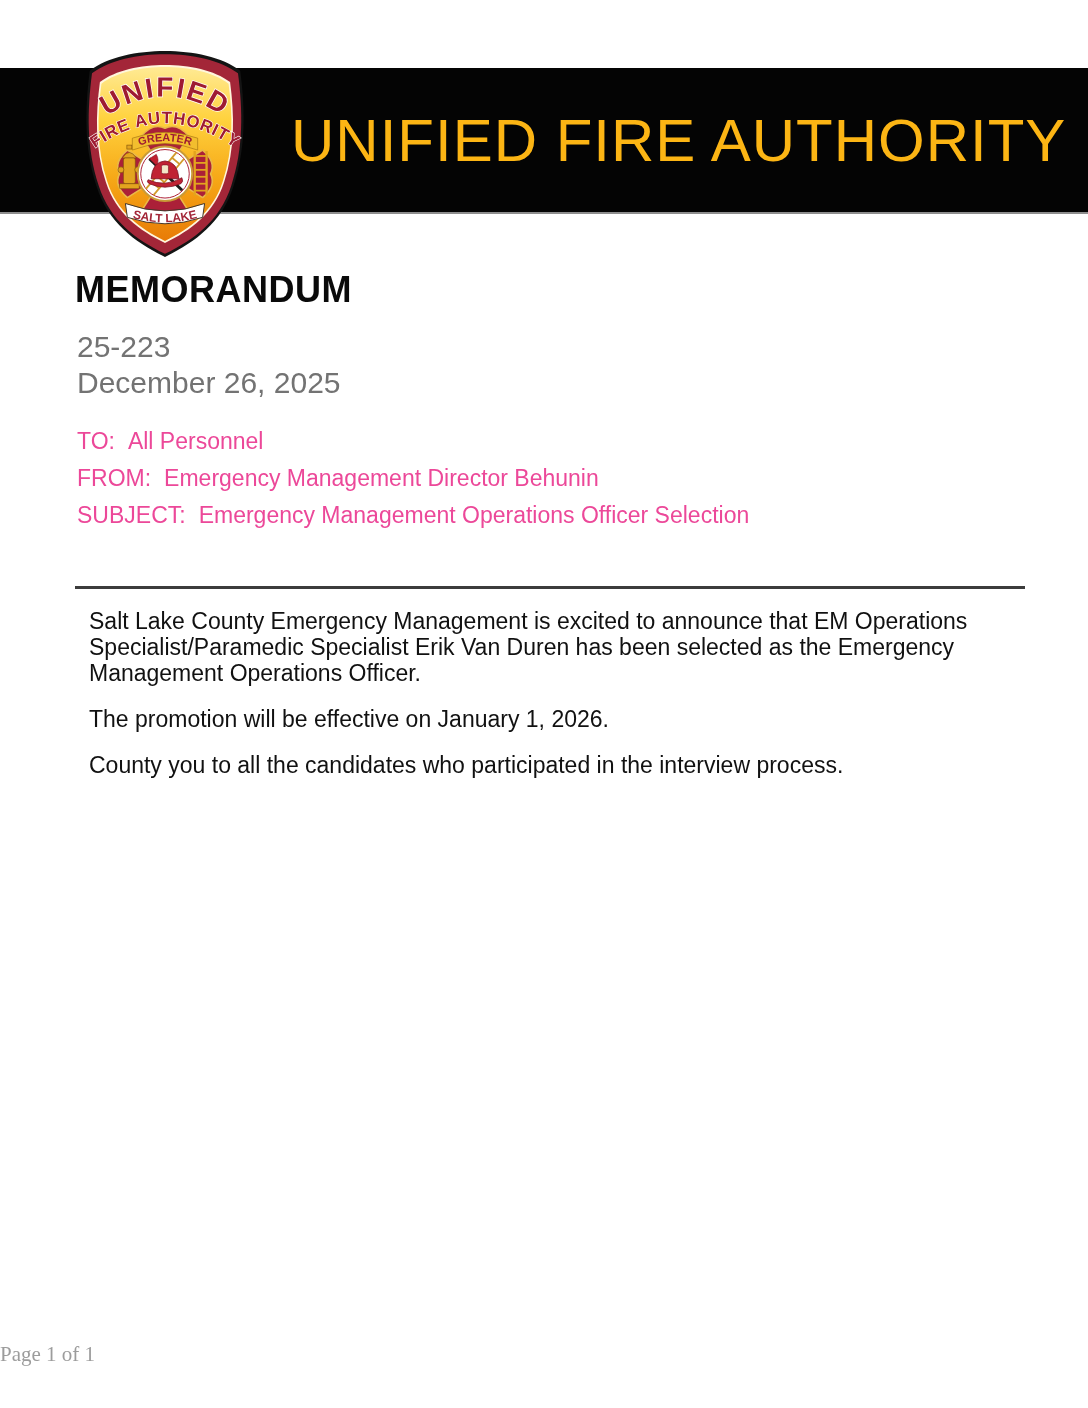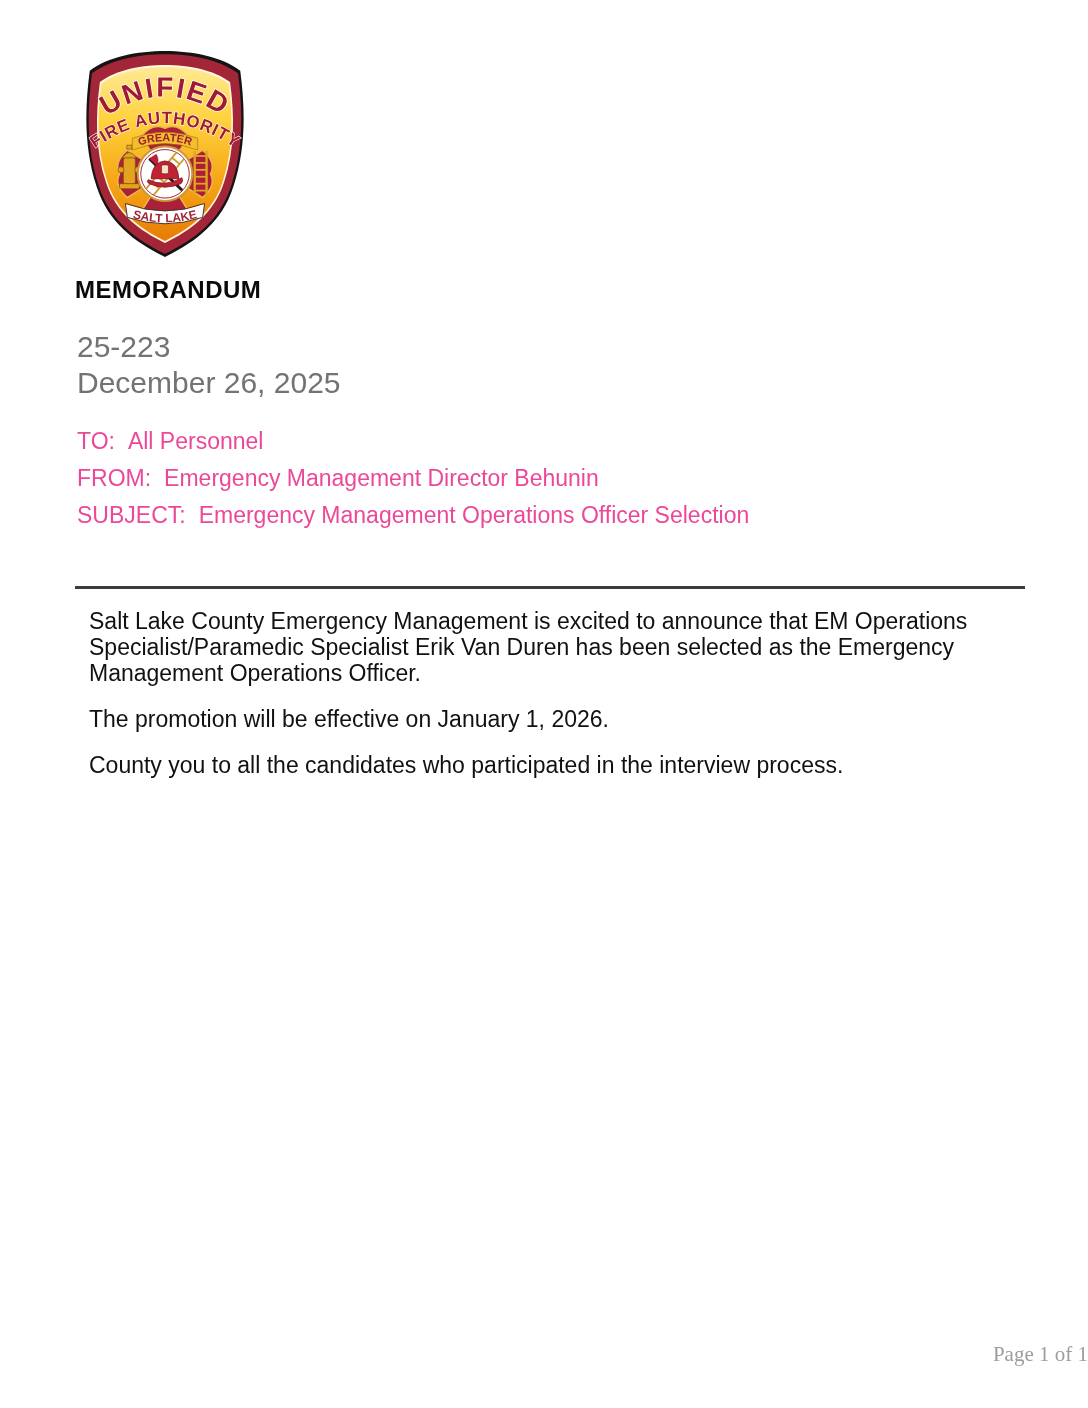--- a/index.html
+++ b/index.html
@@ -20,21 +20,21 @@
   .brand-title{
     position:absolute;left:291px;top:0;height:144px;
     display:flex;align-items:center;
     font-size:60px;letter-spacing:1px;font-weight:400;
     color:#FCB514;white-space:nowrap;
   }
   .badge{position:absolute;left:66px;top:47px;width:198px;height:214px;z-index:5;}
   
   .memo-title{
     position:absolute;left:75px;top:271px;
-    font-size:24px;line-height:37px;font-weight:700;color:#0a0a0a;letter-spacing:.5px;
+    font-size:36px;line-height:37px;font-weight:700;color:#0a0a0a;letter-spacing:.5px;
   }
   .memo-num-block{
     position:absolute;left:77px;top:329px;
     font-size:30px;line-height:36px;color:#737373;
   }
   .memo-fields{
     position:absolute;left:77px;top:423px;
     font-size:23px;line-height:37px;color:#ec4899;
   }
   .field-row{white-space:nowrap;}
@@ -45,32 +45,35 @@
     border-top:3px solid #3c3c3c;
   }
   .memo-body{
     position:absolute;left:73px;top:608px;width:980px;
     font-size:23px;line-height:26px;color:#111;
   }
   .memo-body p{margin:0 0 20px 16px;white-space:pre-line;}
   
   .page-footer{
     position:absolute;left:0;top:1342px;width:1088px;
-    text-align:right;
+    text-align:left;
     font-family:"Liberation Serif",serif;
     font-size:21px;color:#9c9c9c;
   }
   
   .arc-big{font-family:"Liberation Sans",sans-serif;font-weight:700;}
 </style>
 </head>
 <body>
 
 <div class="page">
 
+  <div class="band">
+    <div class="brand-title">UNIFIED FIRE AUTHORITY</div>
+  </div>
 
   <svg class="badge" viewBox="0 0 200 216" aria-hidden="true">
     <defs>
       <linearGradient id="goldGrad" x1="0" y1="0" x2="0" y2="1">
         <stop offset="0%" stop-color="#FFEA94"></stop>
         <stop offset="30%" stop-color="#FFD23E"></stop>
         <stop offset="65%" stop-color="#F6A716"></stop>
         <stop offset="100%" stop-color="#E87B06"></stop>
       </linearGradient>
       <path id="shieldP" d="M100 4 C128 4 158 10 176 24 C181 62 182 102 169 141 C157 178 130 197 100 212 C70 197 43 178 31 141 C18 102 19 62 24 24 C42 10 72 4 100 4 Z"></path>

